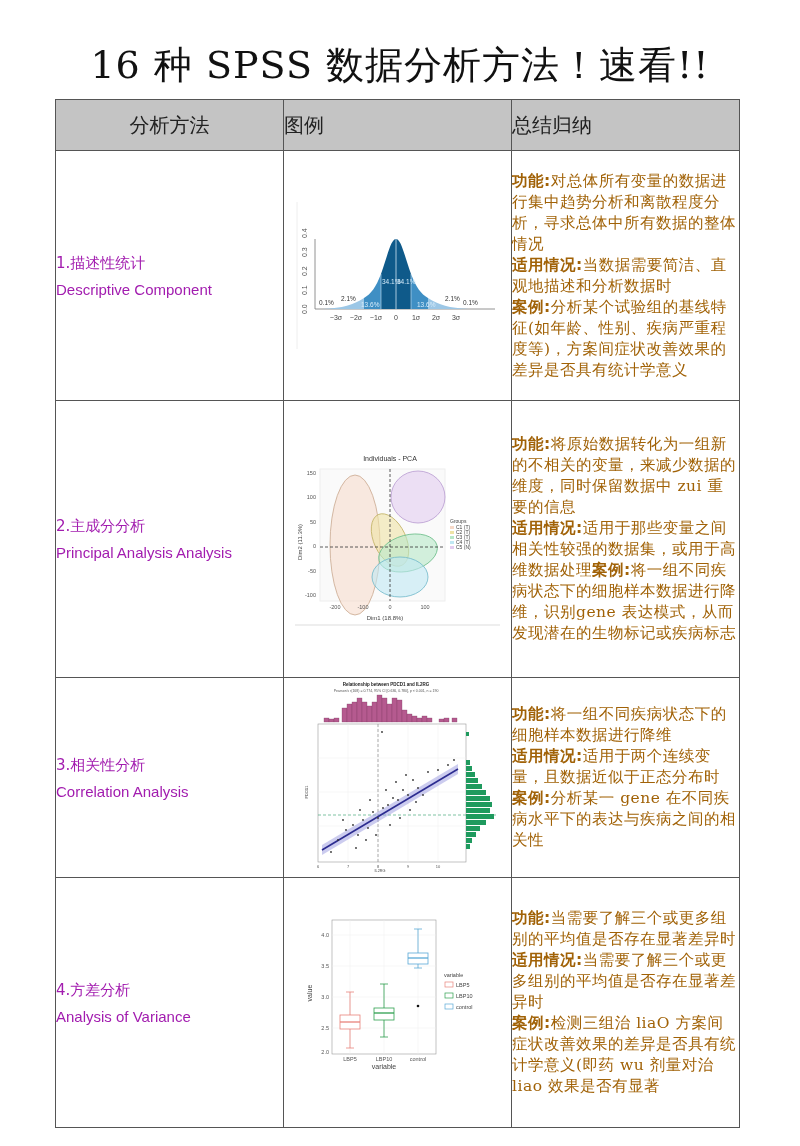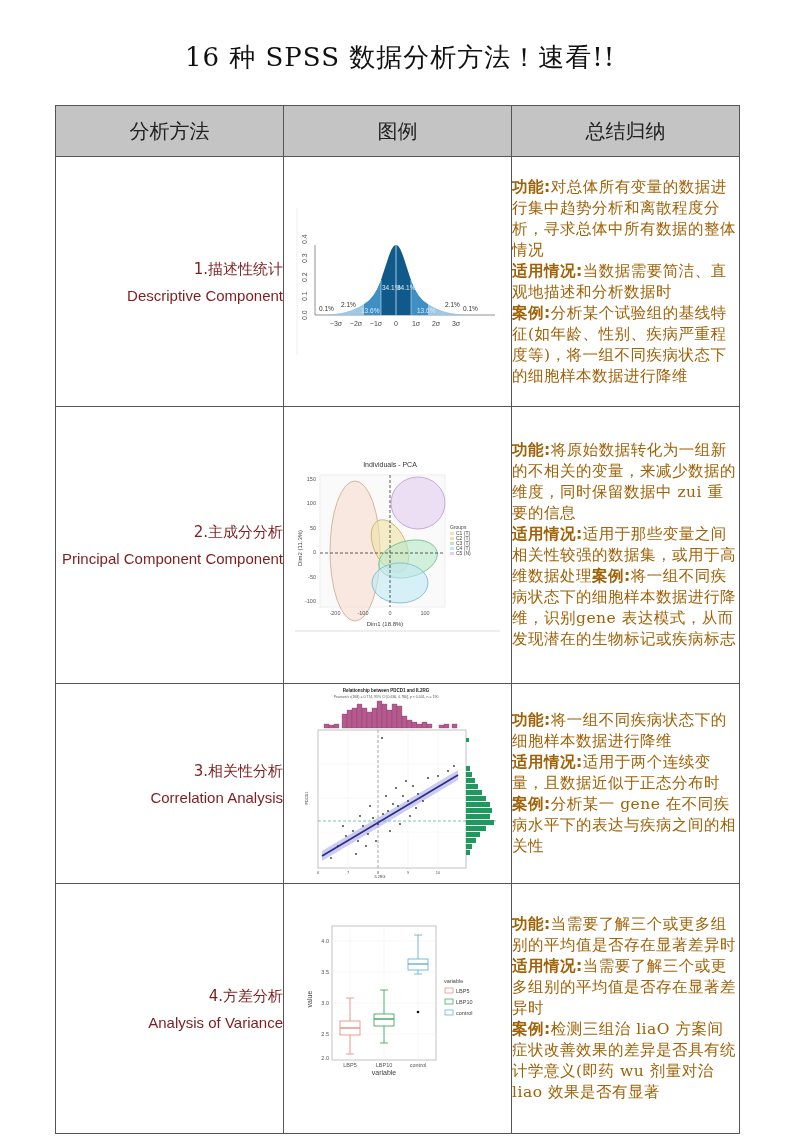--- a/index.html
+++ b/index.html
@@ -1,23 +1,23 @@
 <!DOCTYPE html>
 <html><head>
 <meta charset="utf-8">
 <style>
   html, body { margin: 0; padding: 0; background: #ffffff; }
   body { width: 800px; height: 1146px; position: relative; overflow: hidden; font-family: "DejaVu Serif", serif; color: #111; }
-  .title { position: absolute; left: 0; top: 40px; width: 800px; text-align: center; font-family: "DejaVu Serif", serif; font-size: 26px; letter-spacing: 1px; color: #111; }
-  table.main { position: absolute; left: 55px; top: 105px; width: 684px; border-collapse: collapse; table-layout: fixed; }
+  .title { position: absolute; left: 0; top: 40px; width: 800px; text-align: center; font-family: "DejaVu Serif", serif; font-size: 38px; letter-spacing: 1px; color: #111; }
+  table.main { position: absolute; left: 55px; top: 99px; width: 684px; border-collapse: collapse; table-layout: fixed; }
   table.main td, table.main th { border: 1.5px solid #555; padding: 0; vertical-align: middle; }
   th { background: #c4c4c4; height: 50px; font-weight: normal; font-family: "DejaVu Sans", sans-serif; font-size: 20px; color: #222; }
   th.c1 { text-align: center; }
-  th.c2, th.c3 { text-align: center; padding-left: 8px; }
-  td.method { text-align: right; font-family: "Liberation Sans", sans-serif; color: #7f1d1d; }
+  th.c2, th.c3 { text-align: left; padding-left: 8px; }
+  td.method { text-align: left; font-family: "Liberation Sans", sans-serif; color: #a21caf; }
   td.method .zh { font-size: 15px; font-family: "DejaVu Sans", sans-serif; margin-bottom: 8px; }
   td.method .en { font-size: 15px; }
   td.fig { text-align: center; }
   td.summary { padding: 2px 6px 2px 8px; font-family: "DejaVu Serif", serif; font-size: 15.5px; line-height: 21px; color: #a16207; vertical-align: top; letter-spacing: 0.5px; }
   .lbl { font-weight: bold; font-family: "DejaVu Sans", sans-serif; }
   svg text { font-family: "Liberation Sans", sans-serif; }
 </style>
 </head>
 <body>
 
@@ -84,28 +84,28 @@
             <text x="123" y="126">1σ</text>
             <text x="143" y="126">2σ</text>
             <text x="163" y="126">3σ</text>
           </g>
           <line x1="4" y1="8" x2="4" y2="155" stroke="#eee" stroke-width="1"></line>
         </svg>
       </td>
       <td class="summary">
         <span class="lbl">功能:</span><span>对总体所有变量的数据进行集中趋势分析和离散程度分析，寻求总体中所有数据的整体情况</span><br>
         <span class="lbl">适用情况:</span><span>当数据需要简洁、直观地描述和分析数据时</span><br>
-        <span class="lbl">案例:</span><span>分析某个试验组的基线特征(如年龄、性别、疾病严重程度等)，将一组不同疾病状态下的细胞样本数据进行降维</span>
+        <span class="lbl">案例:</span><span>分析某个试验组的基线特征(如年龄、性别、疾病严重程度等)，方案间症状改善效果的差异是否具有统计学意义</span>
       </td>
     </tr>
 
     <tr style="height:277px">
       <td class="method">
         <div class="zh">2.主成分分析</div>
-        <div class="en">Principal Component Component</div>
+        <div class="en">Principal Analysis Analysis</div>
       </td>
       <td class="fig">
         <svg width="215" height="180" viewBox="0 0 215 180">
           <text x="100" y="14" font-size="7" fill="#333" text-anchor="middle">Individuals - PCA</text>
           <g font-size="5.5" fill="#555" text-anchor="end">
             <text x="26" y="28">150</text>
             <text x="26" y="52">100</text>
             <text x="26" y="77">50</text>
             <text x="26" y="101">0</text>
             <text x="26" y="126">-50</text>

